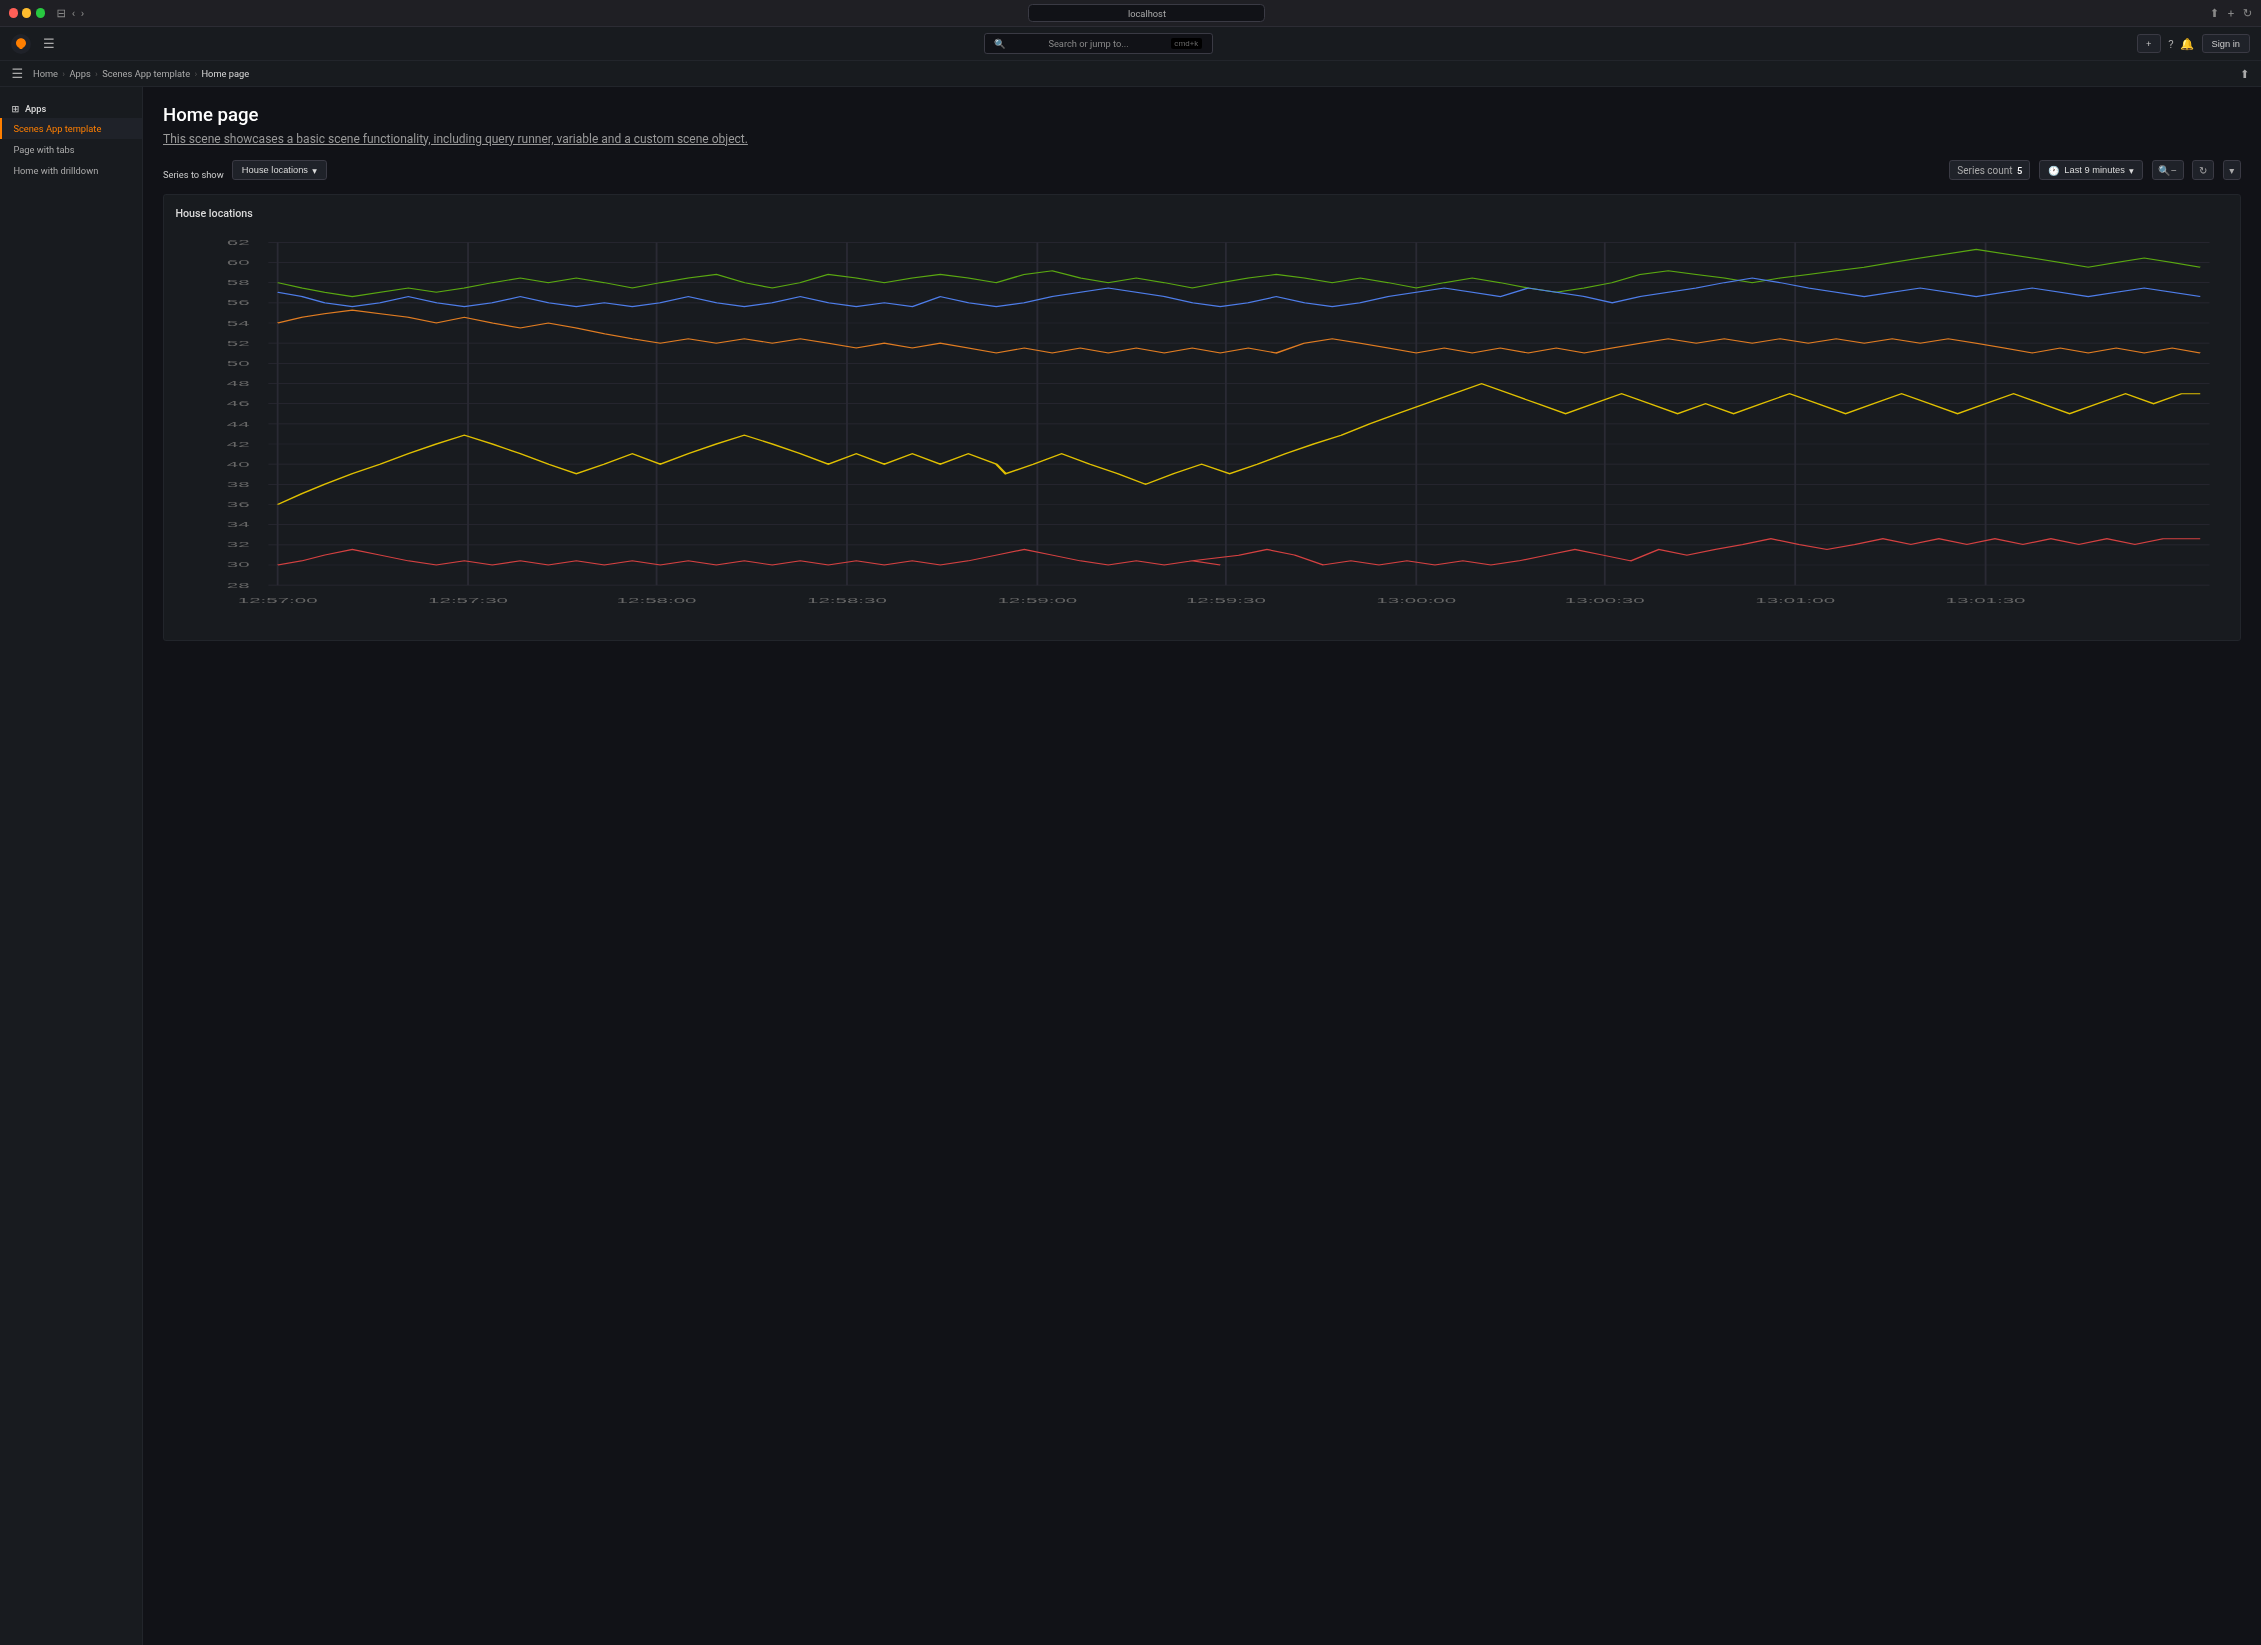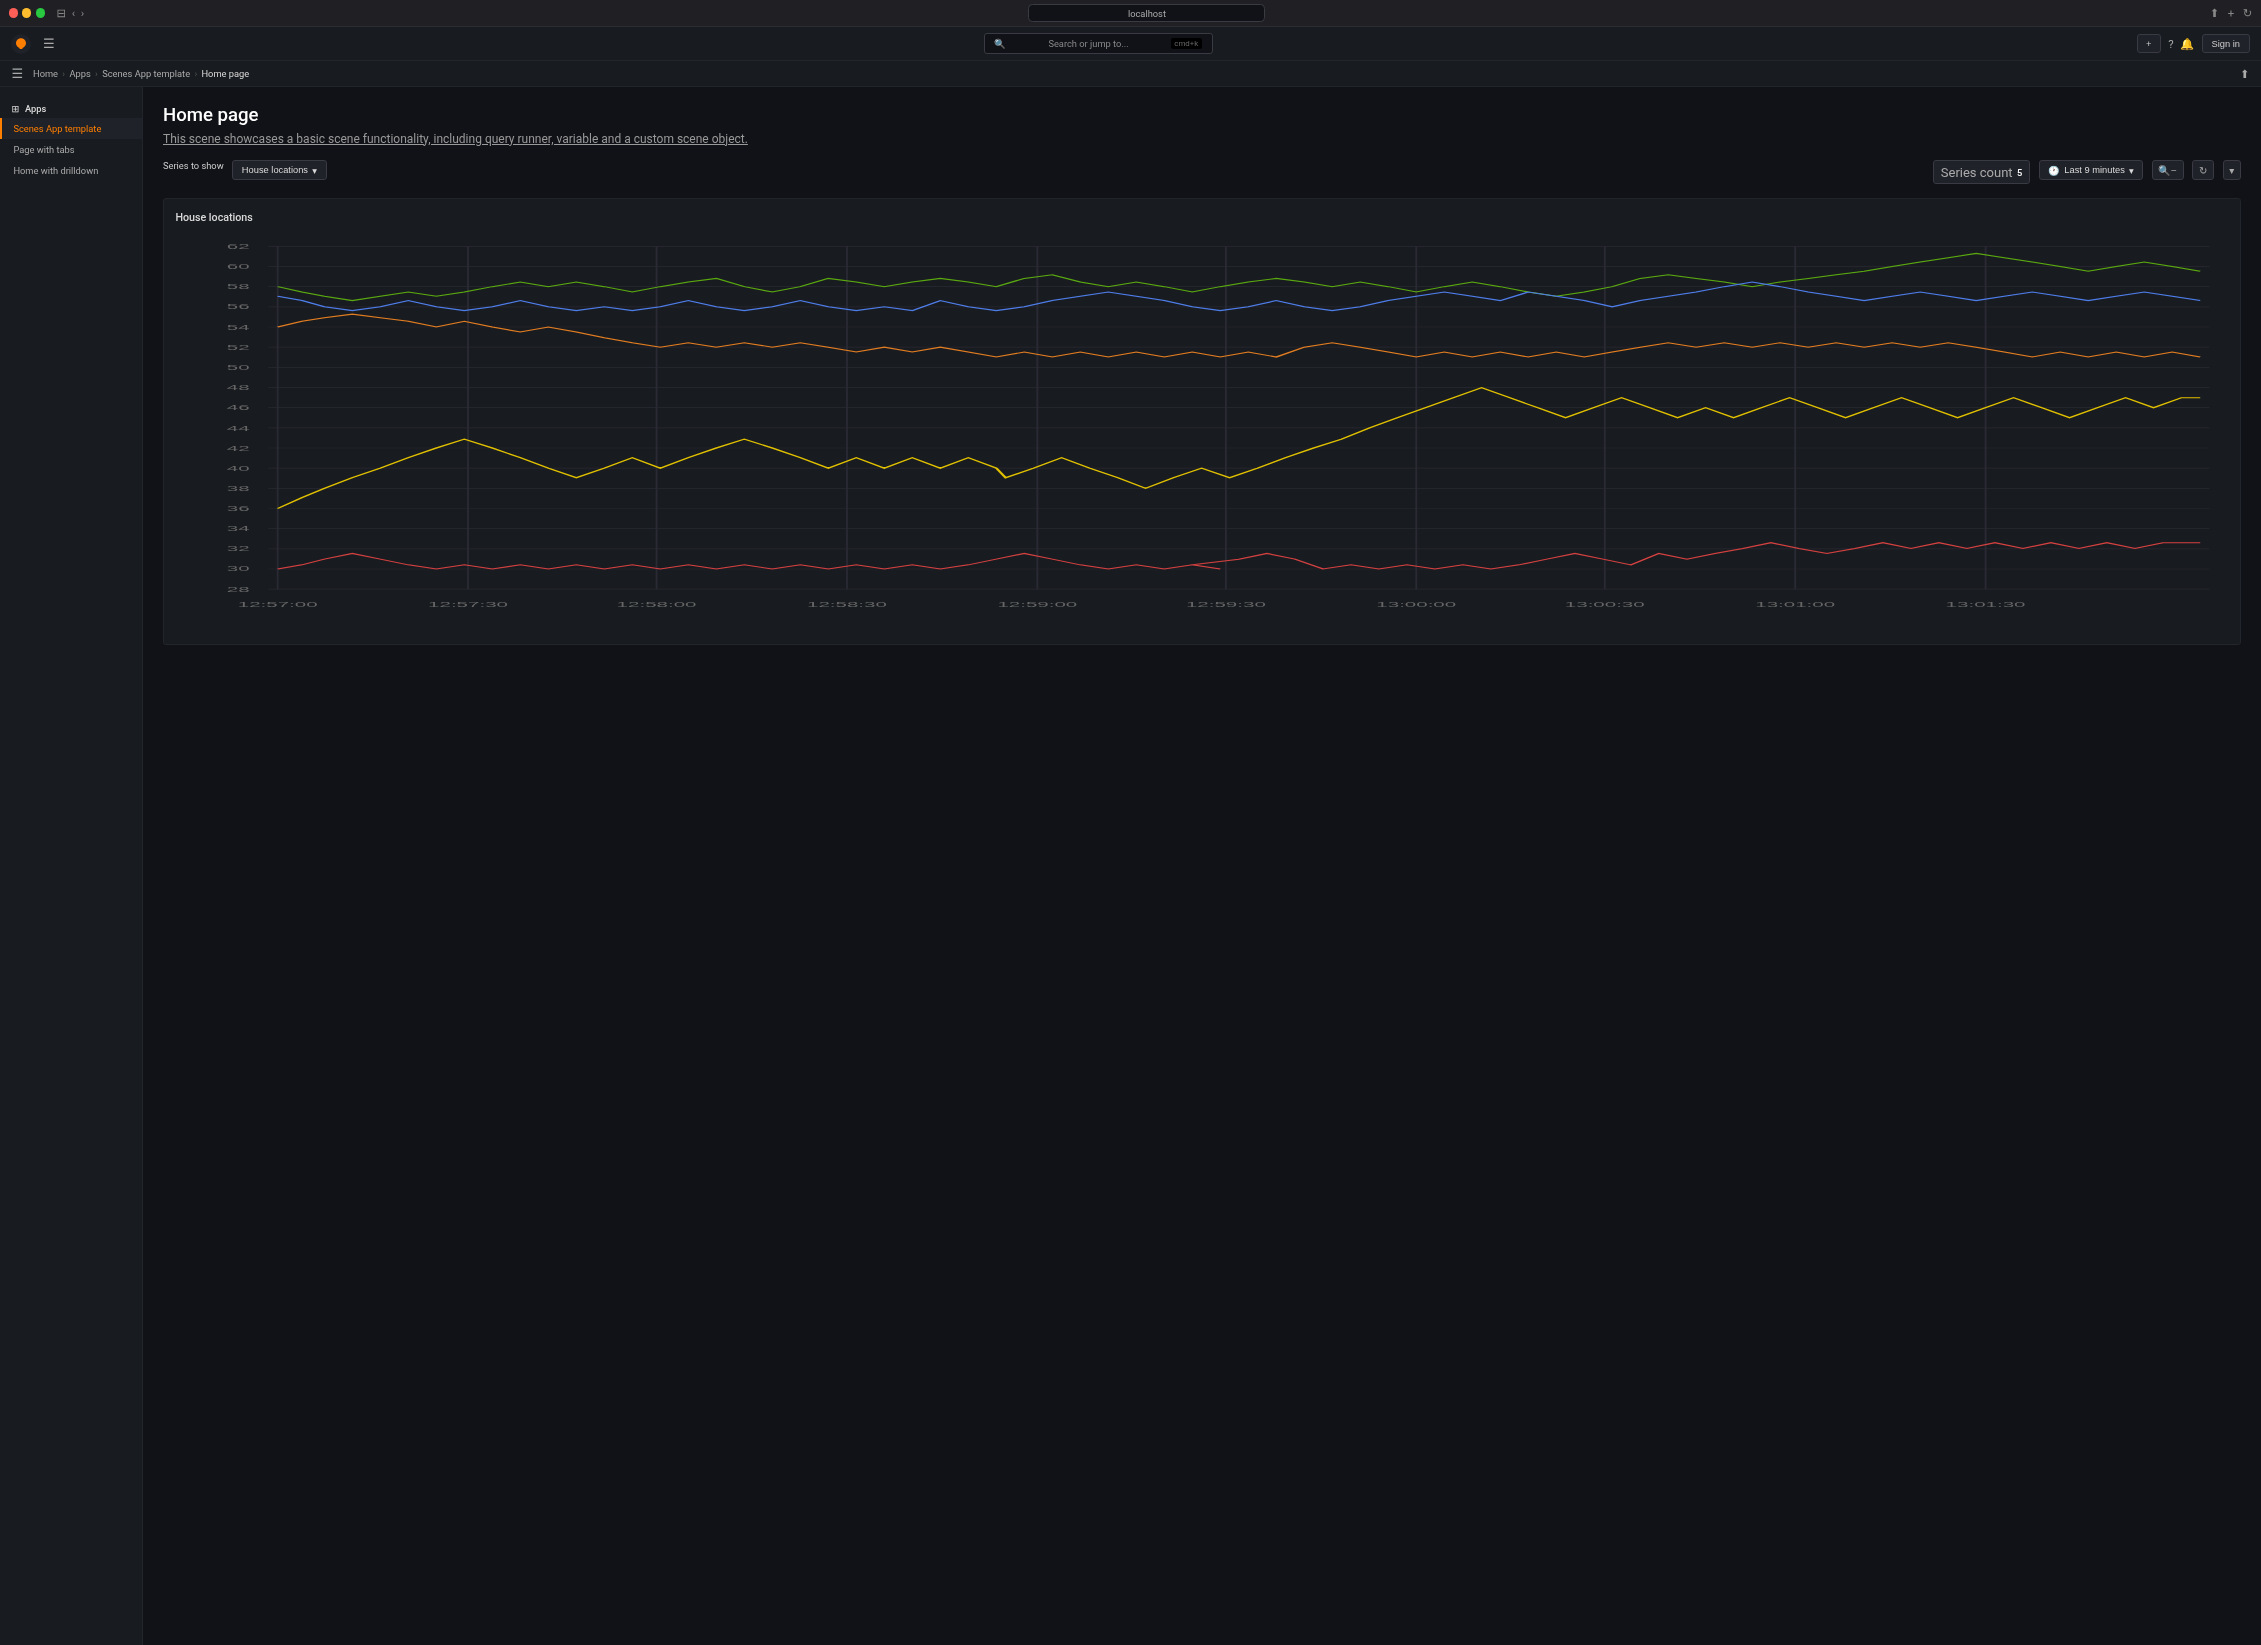--- a/index.html
+++ b/index.html
@@ -186,21 +186,21 @@
     .page-desc {
       font-size: 12px;
       color: #999;
       margin-bottom: 14.3px;
       text-decoration: underline;
     }
 
     
     .toolbar-row {
       display: flex;
-      align-items: flex-start;
+      align-items: flex-end;
       gap: 8.6px;
       margin-bottom: 14.3px;
     }
     .toolbar-label {
       font-size: 9.3px;
       color: #ccc;
     }
     .dropdown-btn {
       background: #1f2229;
       border: 0.7px solid #3a3a44;
@@ -218,21 +218,21 @@
       background: #1f2229;
       border: 0.7px solid #3a3a44;
       border-radius: 2.9px;
       color: #d9d9d9;
       padding: 3.6px 7.1px;
       font-size: 9.3px;
       display: flex;
       align-items: center;
       gap: 4.3px;
     }
-    .series-count-label { color: #aaa; font-size: 13px; }
+    .series-count-label { color: #aaa; font-size: 10px; }
     .series-count-val { color: #fff; font-weight: 500; }
     .time-range-btn {
       background: #1f2229;
       border: 0.7px solid #3a3a44;
       border-radius: 2.9px;
       color: #d9d9d9;
       padding: 3.6px 8.6px;
       font-size: 9.3px;
       cursor: pointer;
       display: flex;

